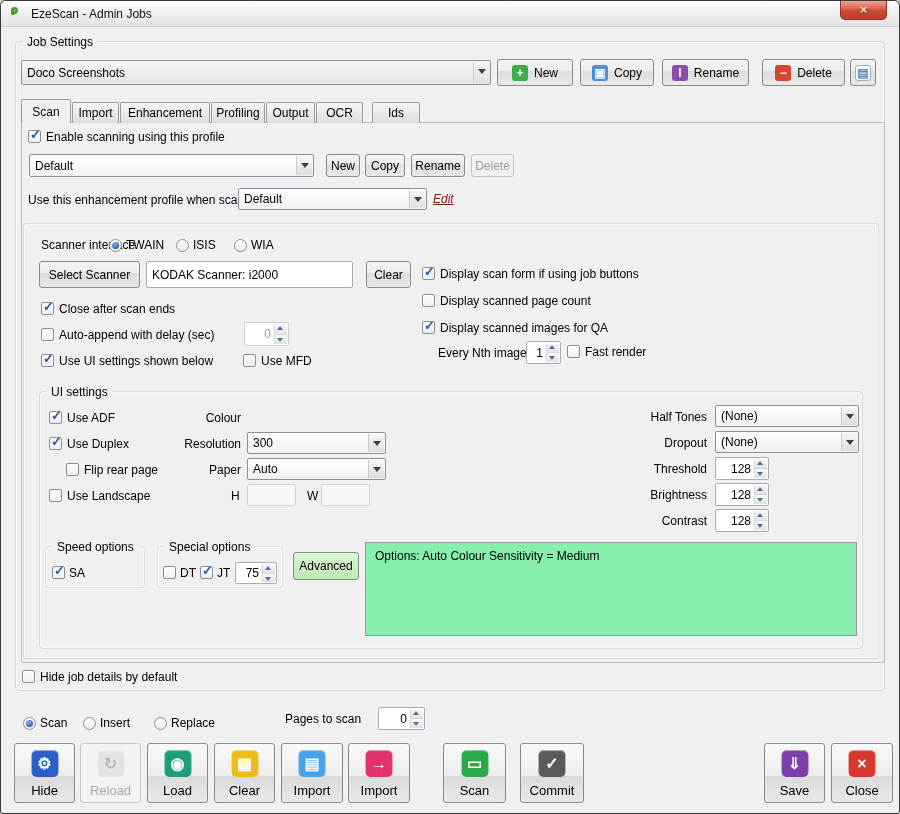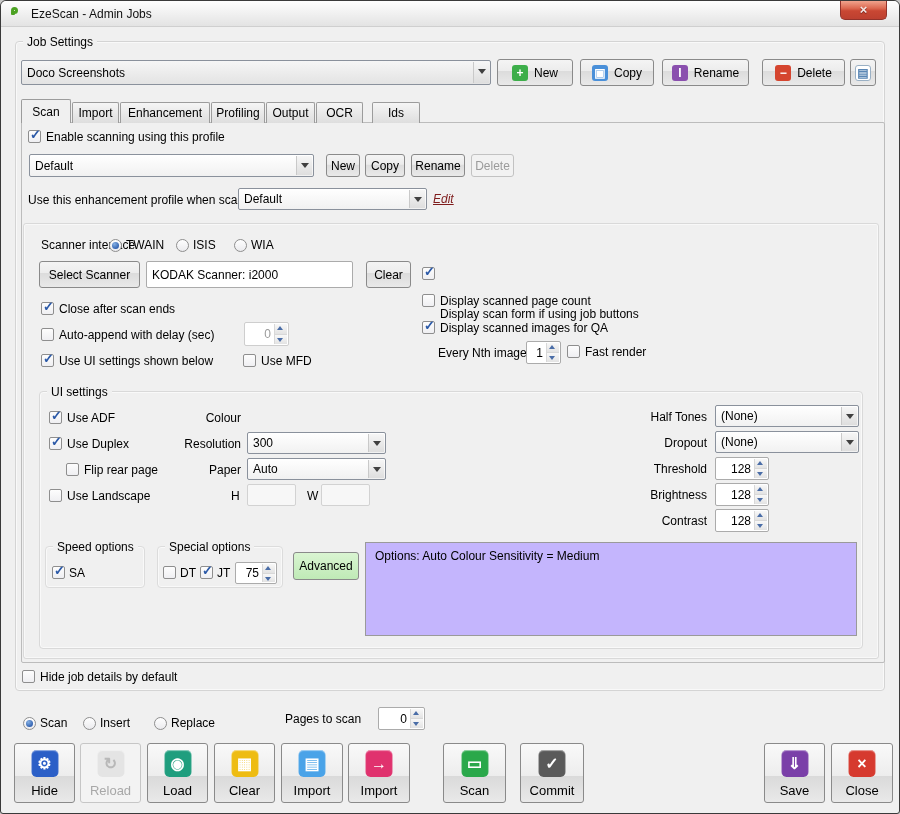--- a/index.html
+++ b/index.html
@@ -46,21 +46,21 @@
   .sarr{position:absolute;right:1px;top:1px;bottom:1px;width:13px;border-left:1px solid #d8d8d8;display:flex;flex-direction:column;}
   .sarr i{flex:1;position:relative;background:linear-gradient(#f8f8f8,#e3e3e3);border-bottom:1px solid #d8d8d8;}
   .sarr i:last-child{border-bottom:none;}
   .sarr i.up::after{content:"";position:absolute;left:2px;top:2px;border:3px solid transparent;border-bottom:4px solid #4a6da7;border-top:none;}
   .sarr i.dn::after{content:"";position:absolute;left:2px;top:3px;border:3px solid transparent;border-top:4px solid #4a6da7;border-bottom:none;}
   .field{position:absolute;border:1px solid #ababab;border-radius:2px;background:#fff;padding:0 5px;
     font:12px "Liberation Sans",sans-serif;color:#000;}
   .field.dim{border-color:#d2d2d2;background:#f7f7f7;}
   .link{position:absolute;color:#7f1d1d;text-decoration:underline;font-style:italic;white-space:nowrap;}
   .advanced{background:linear-gradient(#daf5d2,#bfeab6)!important;}
-  .optionsbox{position:absolute;border:1px solid #9a9a9a;background:#c4b5fd;padding:6px 9px;}
+  .optionsbox{position:absolute;border:1px solid #9a9a9a;background:#86efac;padding:6px 9px;}
   .bbtn{position:absolute;width:61px;height:60px;border:1px solid #8a8a8a;border-radius:3px;
     background:linear-gradient(#f9f9f9,#ededed 55%,#dadada 56%,#e9e9e9);
     display:flex;align-items:flex-end;justify-content:center;padding-bottom:4px;font-size:13px;}
   .bbtn .bicon{position:absolute;top:6px;left:50%;transform:translateX(-50%);width:27px;height:27px;border-radius:5px;
     color:#fff;display:flex;align-items:center;justify-content:center;font-size:16px;font-weight:bold;
     box-shadow:inset 0 1px 1px rgba(255,255,255,.5);}
   .bbtn.disabled{border-color:#c6c6c6;background:#f3f3f3;color:#a8a8a8;}
   .bbtn.disabled .bicon{background:#e4e4e4!important;color:#b8b8b8;}
 </style>
 </head>
@@ -164,21 +164,21 @@
 
   <div class="btn" style="left:38px;top:260px;width:101px;height:27px;">
       <span>Select Scanner</span>
     </div>
   <input class="field" style="left: 145px; top: 260px; width: 207px; height: 27px;" value="KODAK Scanner: i2000">
   <div class="btn" style="left:365px;top:260px;width:45px;height:27px;">
       <span>Clear</span>
     </div>
 
   <span class="cb checked" style="left:421px;top:266px;"></span>
-  <span class="lbl" style="left:439px;top:266px;margin-top:40px;">Display scan form if using job buttons</span>
+  <span class="lbl" style="left:439px;top:266px;">Display scan form if using job buttons</span>
   <span class="cb" style="left:421px;top:293px;"></span>
   <span class="lbl" style="left:439px;top:293px;">Display scanned page count</span>
   <span class="cb checked" style="left:421px;top:320px;"></span>
   <span class="lbl" style="left:439px;top:320px;">Display scanned images for QA</span>
   <span class="lbl" style="left:437px;top:345px;">Every Nth image</span>
   <div class="spin" style="left:525px;top:340px;width:35px;height:23px;">
     <span class="val">1</span>
     <span class="sarr">
         <i class="up"></i>
         <i class="dn"></i>

